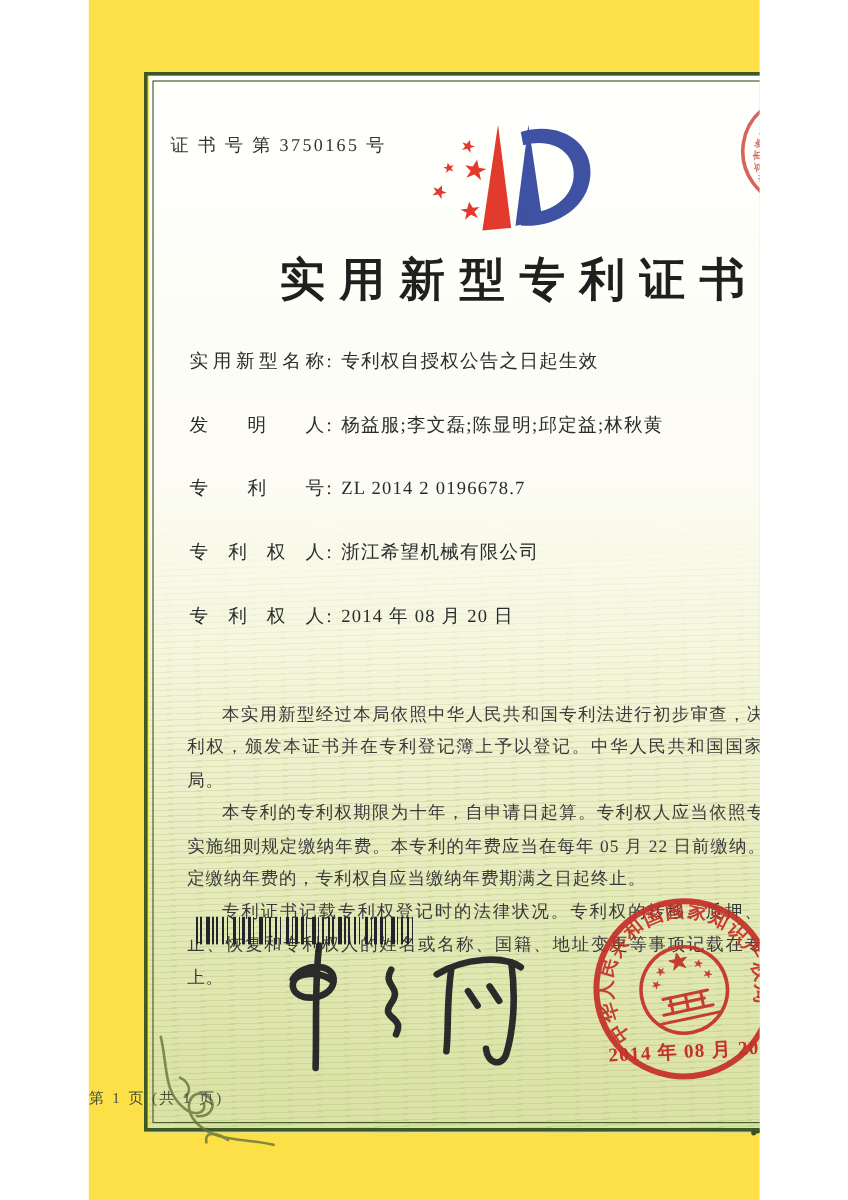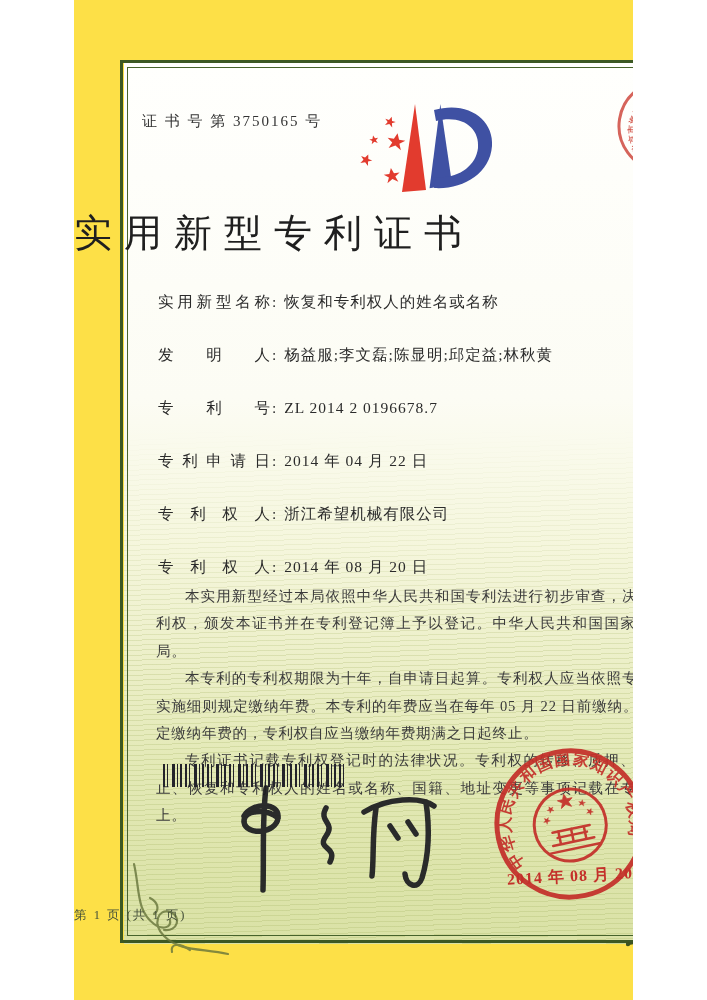--- a/index.html
+++ b/index.html
@@ -25,22 +25,22 @@
   }
   .frame-inner{
     position:absolute;left:53px;top:67px;width:586px;height:869px;
     border:1px solid #47632b;box-sizing:border-box;
   }
   .cert-no{
     position:absolute;left:68px;top:112px;font-size:15px;letter-spacing:2px;color:#333;
   }
   .logo{position:absolute;left:272px;top:98px;width:152px;height:108px;}
   .title{
-    position:absolute;left:0;top:208px;width:100%;text-align:left;
-    font-size:38px;font-weight:normal;letter-spacing:12px;color:#1f1f1f;
+    position:absolute;left:0;top:208px;width:100%;text-align:right;
+    font-size:38px;font-weight:bold;letter-spacing:12px;color:#1f1f1f;
   }
   .fields{position:absolute;left:84px;top:292px;width:540px;}
   .field-row{height:20px;line-height:20px;margin-bottom:33px;font-size:15.5px;white-space:nowrap;}
   .flabel{display:inline-block;width:112px;text-align:justify;text-align-last:justify;color:#2b2b2b;}
   .fcolon{display:inline-block;margin:0 8px 0 2px;}
   .fvalue{letter-spacing:1px;color:#2b2b2b;}
   .body-text{
     position:absolute;left:82px;top:583px;width:544px;
     font-size:14.5px;line-height:27.4px;letter-spacing:0.8px;color:#3a3a3a;text-align:justify;
   }
@@ -95,30 +95,27 @@
     </g>
     <path d="M69,6 L80,92 L56,94 Z" fill="#e23b2e"></path>
     <path d="M84,6 L73,92 L96,88 Z" fill="#3f51a3" transform="translate(12,0) scale(0.98)"></path>
     <path d="M88,12 C122,2 148,22 146,48 C144,76 116,92 88,90 L90,79 C112,81 130,68 132,50 C134,30 116,16 90,23 Z" fill="#3f51a3"></path>
   </svg>
 
   <div class="title">实用新型专利证书</div>
 
   <div class="fields">
     <div class="field-row">
-      <span class="flabel">实用新型名称</span><span class="fcolon">:</span><span class="fvalue">恢复和专利权人的姓名或名称</span>
+      <span class="flabel">实用新型名称</span><span class="fcolon">:</span><span class="fvalue">专利权自授权公告之日起生效</span>
     </div>
     <div class="field-row">
       <span class="flabel">发明人</span><span class="fcolon">:</span><span class="fvalue">杨益服;李文磊;陈显明;邱定益;林秋黄</span>
     </div>
     <div class="field-row">
       <span class="flabel">专利号</span><span class="fcolon">:</span><span class="fvalue">ZL 2014 2 0196678.7</span>
-    </div>
-    <div class="field-row">
-      <span class="flabel">专利申请日</span><span class="fcolon">:</span><span class="fvalue">2014 年 04 月 22 日</span>
     </div>
     <div class="field-row">
       <span class="flabel">专利权人</span><span class="fcolon">:</span><span class="fvalue">浙江希望机械有限公司</span>
     </div>
     <div class="field-row">
       <span class="flabel">专利权人</span><span class="fcolon">:</span><span class="fvalue">2014 年 08 月 20 日</span>
     </div>
   </div>
 
   <div class="body-text">

